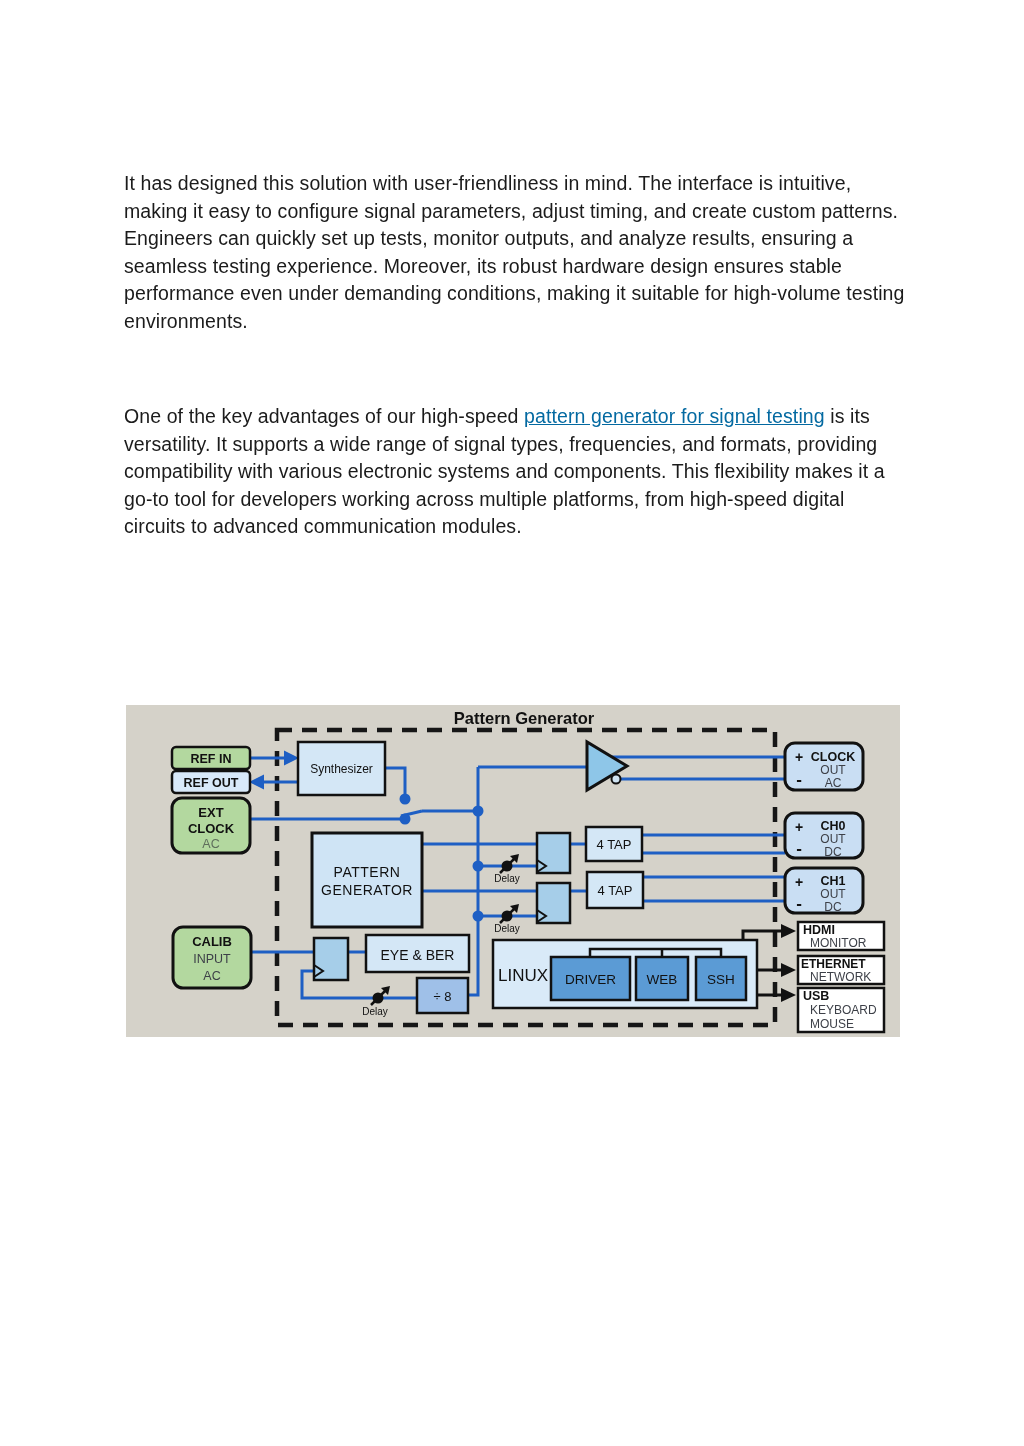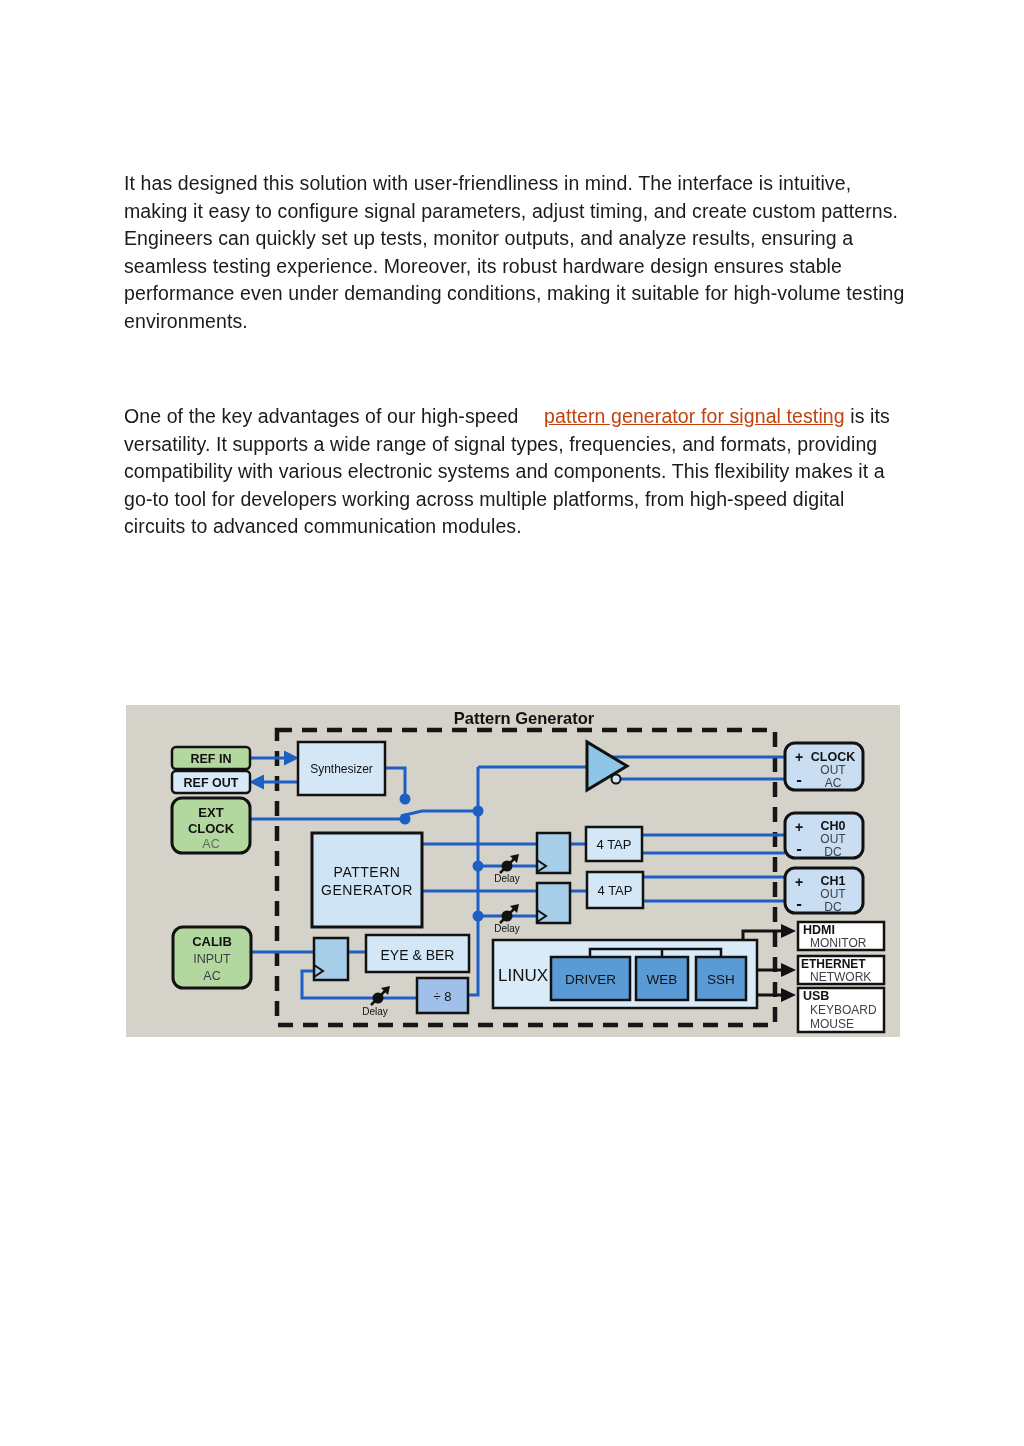--- a/index.html
+++ b/index.html
@@ -16,24 +16,23 @@
     left: 124px;
     width: 784px;
     font-size: 19.5px;
     line-height: 27.5px;
     color: #1b1b1b;
     letter-spacing: 0.1px;
   }
   #para1 { top: 170px; }
   #para2 { top: 403px; }
   .doc-link {
-    color: #c2410c;
+    color: #0369a1;
     text-decoration: underline;
     cursor: pointer;
-    margin-left: 20px;
   }
   .figure {
     position: absolute;
     left: 126px; top: 705px;
     width: 686px; height: 332px;
   }
   .figure svg { display: block; width: 774px; height: 332px; }
   svg text { font-family: "Liberation Sans", sans-serif; fill: #111111; }
   .t-bold { font-weight: bold; }
   .muted { fill: #5f6e5c; }

